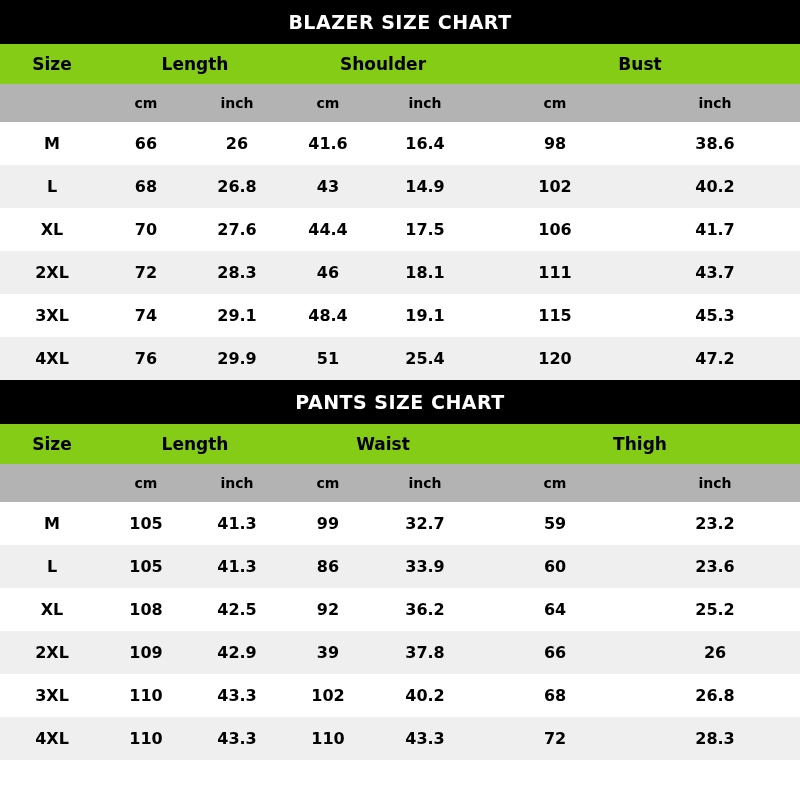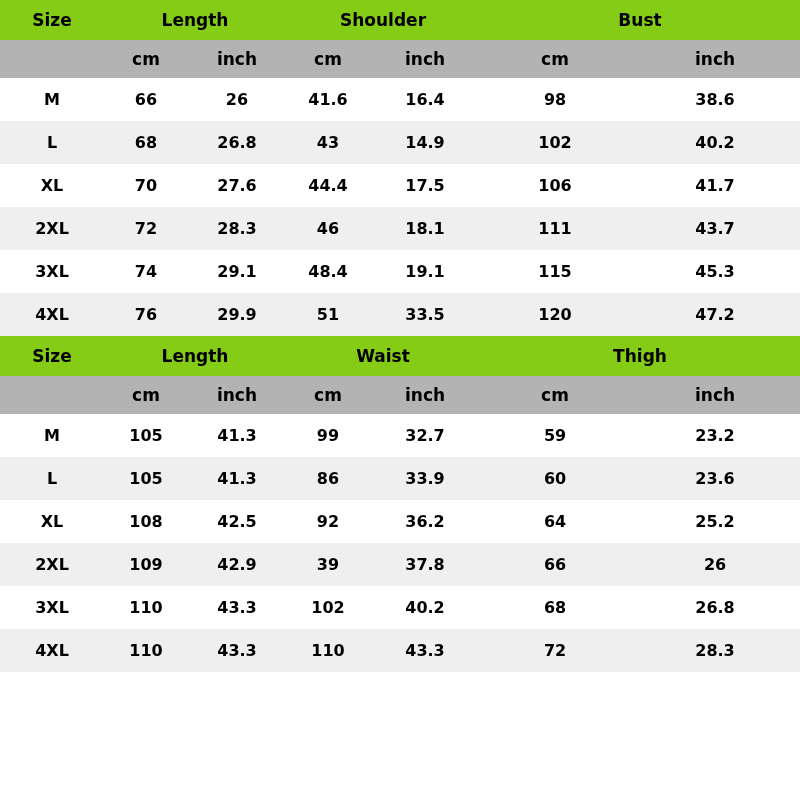--- a/index.html
+++ b/index.html
@@ -52,21 +52,21 @@
   }
   tr.head-group td {
     height: 40px;
     font-size: 17px;
   }
   tr.head-unit {
     background: #b3b3b3;
   }
   tr.head-unit td {
     height: 38px;
-    font-size: 17px;
+    font-size: 14px;
   }
   tr.data-row td {
     height: 43px;
     font-size: 16px;
   }
   tr.row-odd {
     background: #ffffff;
   }
   tr.row-even {
     background: #efefef;
@@ -79,20 +79,21 @@
   col.c-b2 { width: 110px; }
   col.c-c1 { width: 150px; }
   col.c-c2 { width: 170px; }
 </style>
 </head>
 <body>
 
 <div class="page">
 
   <div class="chart-block">
+    <div class="chart-title">BLAZER SIZE CHART</div>
     <table class="size-table">
       <colgroup>
         <col class="c-size">
           <col class="c-a1">
           <col class="c-a2">
           <col class="c-b1">
           <col class="c-b2">
           <col class="c-c1">
           <col class="c-c2">
       </colgroup>
@@ -156,29 +157,30 @@
           <td>48.4</td>
           <td>19.1</td>
           <td>115</td>
           <td>45.3</td>
         </tr>
         <tr class="data-row row-even">
           <td>4XL</td>
           <td>76</td>
           <td>29.9</td>
           <td>51</td>
-          <td>33.5</td>
+          <td>25.4</td>
           <td>120</td>
           <td>47.2</td>
         </tr>
       </tbody>
     </table>
   </div>
 
   <div class="chart-block">
+    <div class="chart-title">PANTS SIZE CHART</div>
     <table class="size-table">
       <colgroup>
         <col class="c-size">
           <col class="c-a1">
           <col class="c-a2">
           <col class="c-b1">
           <col class="c-b2">
           <col class="c-c1">
           <col class="c-c2">
       </colgroup>

